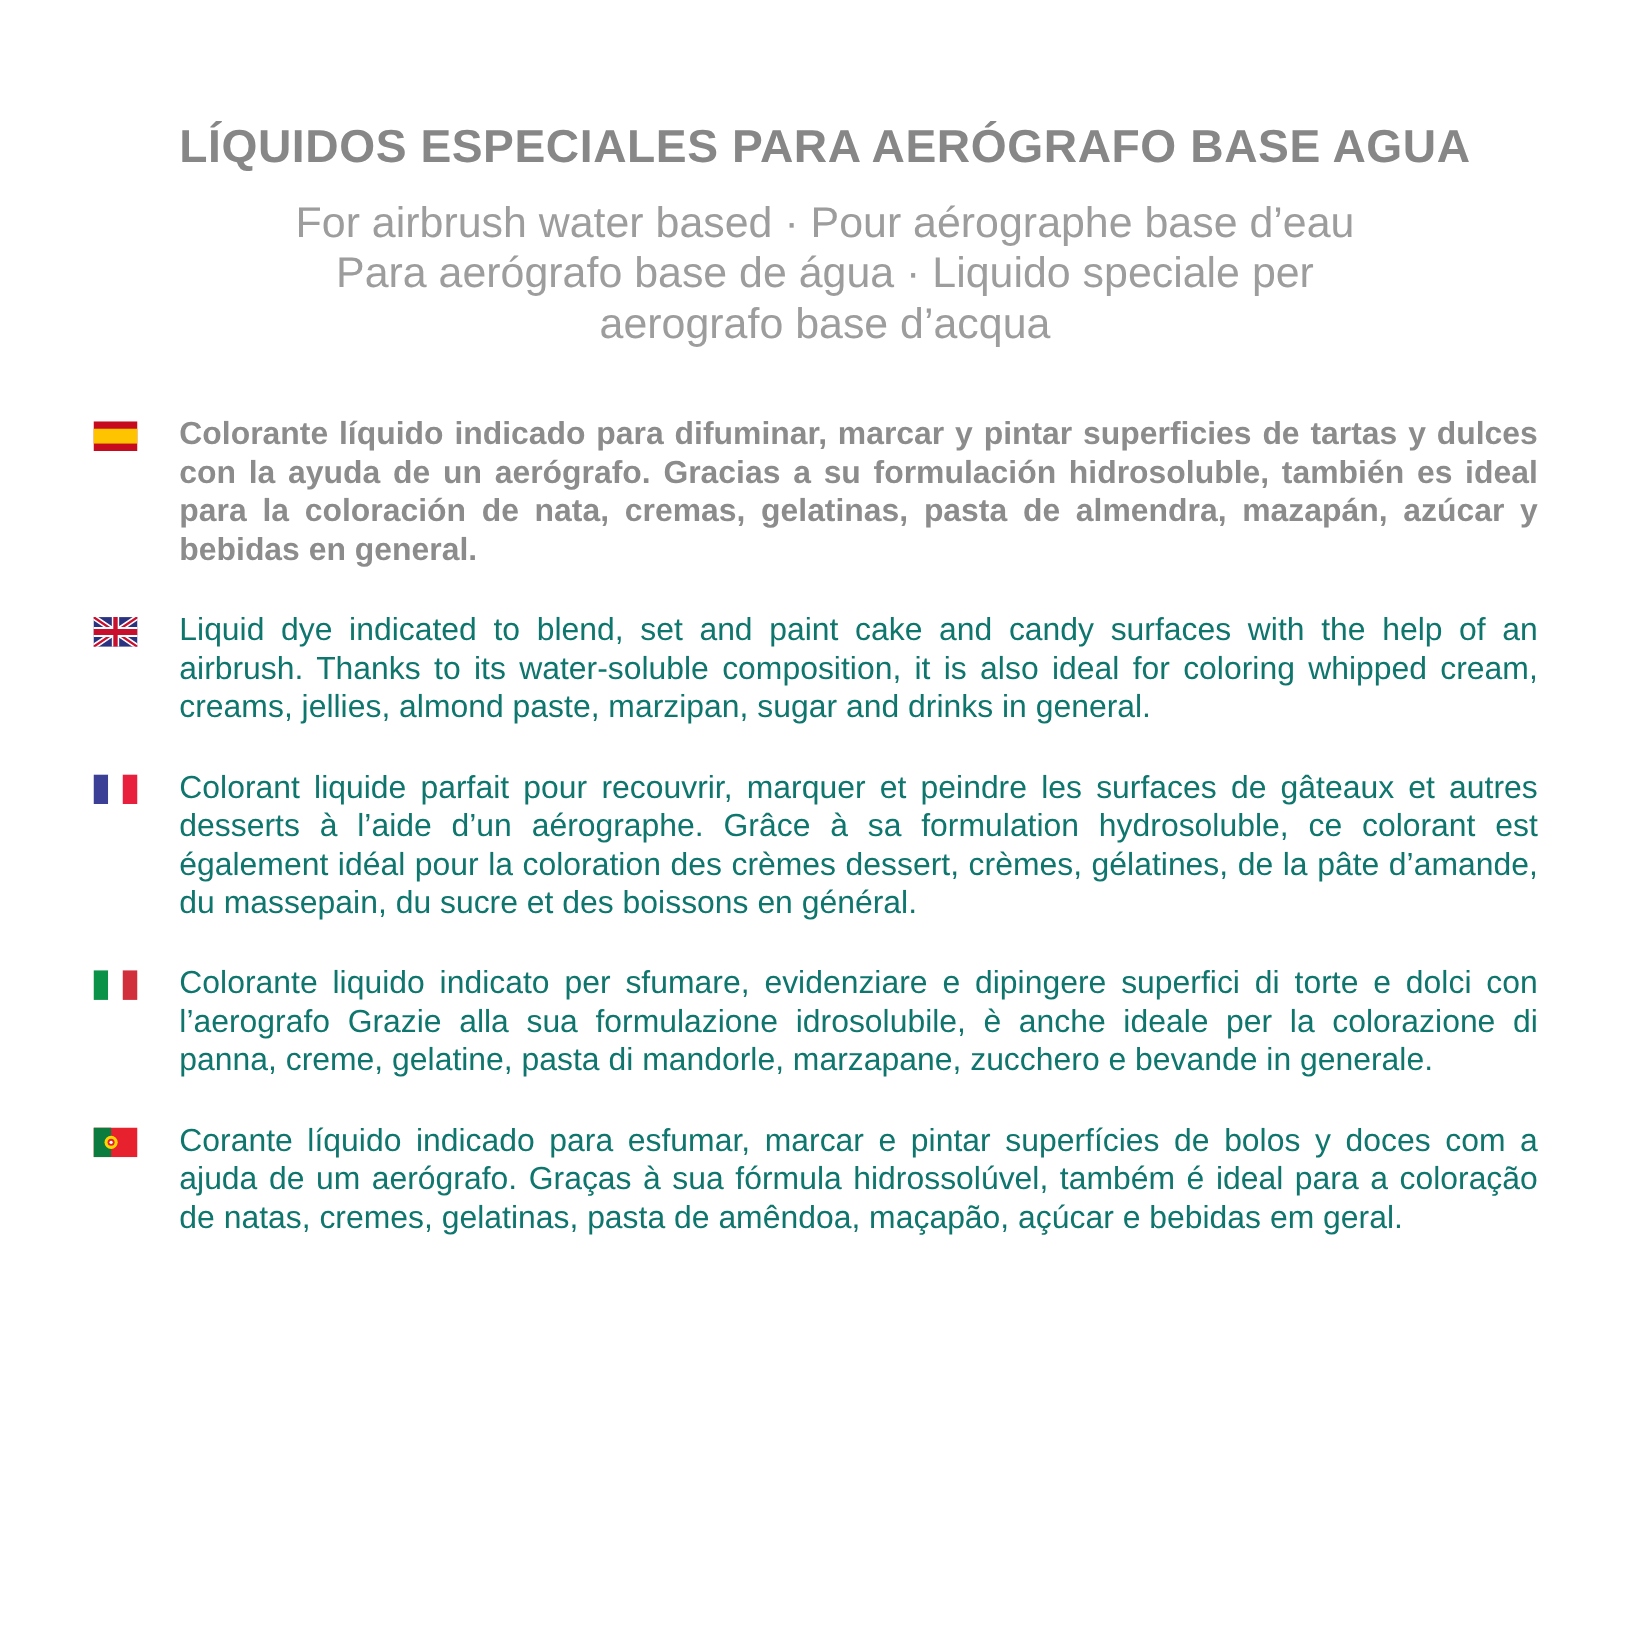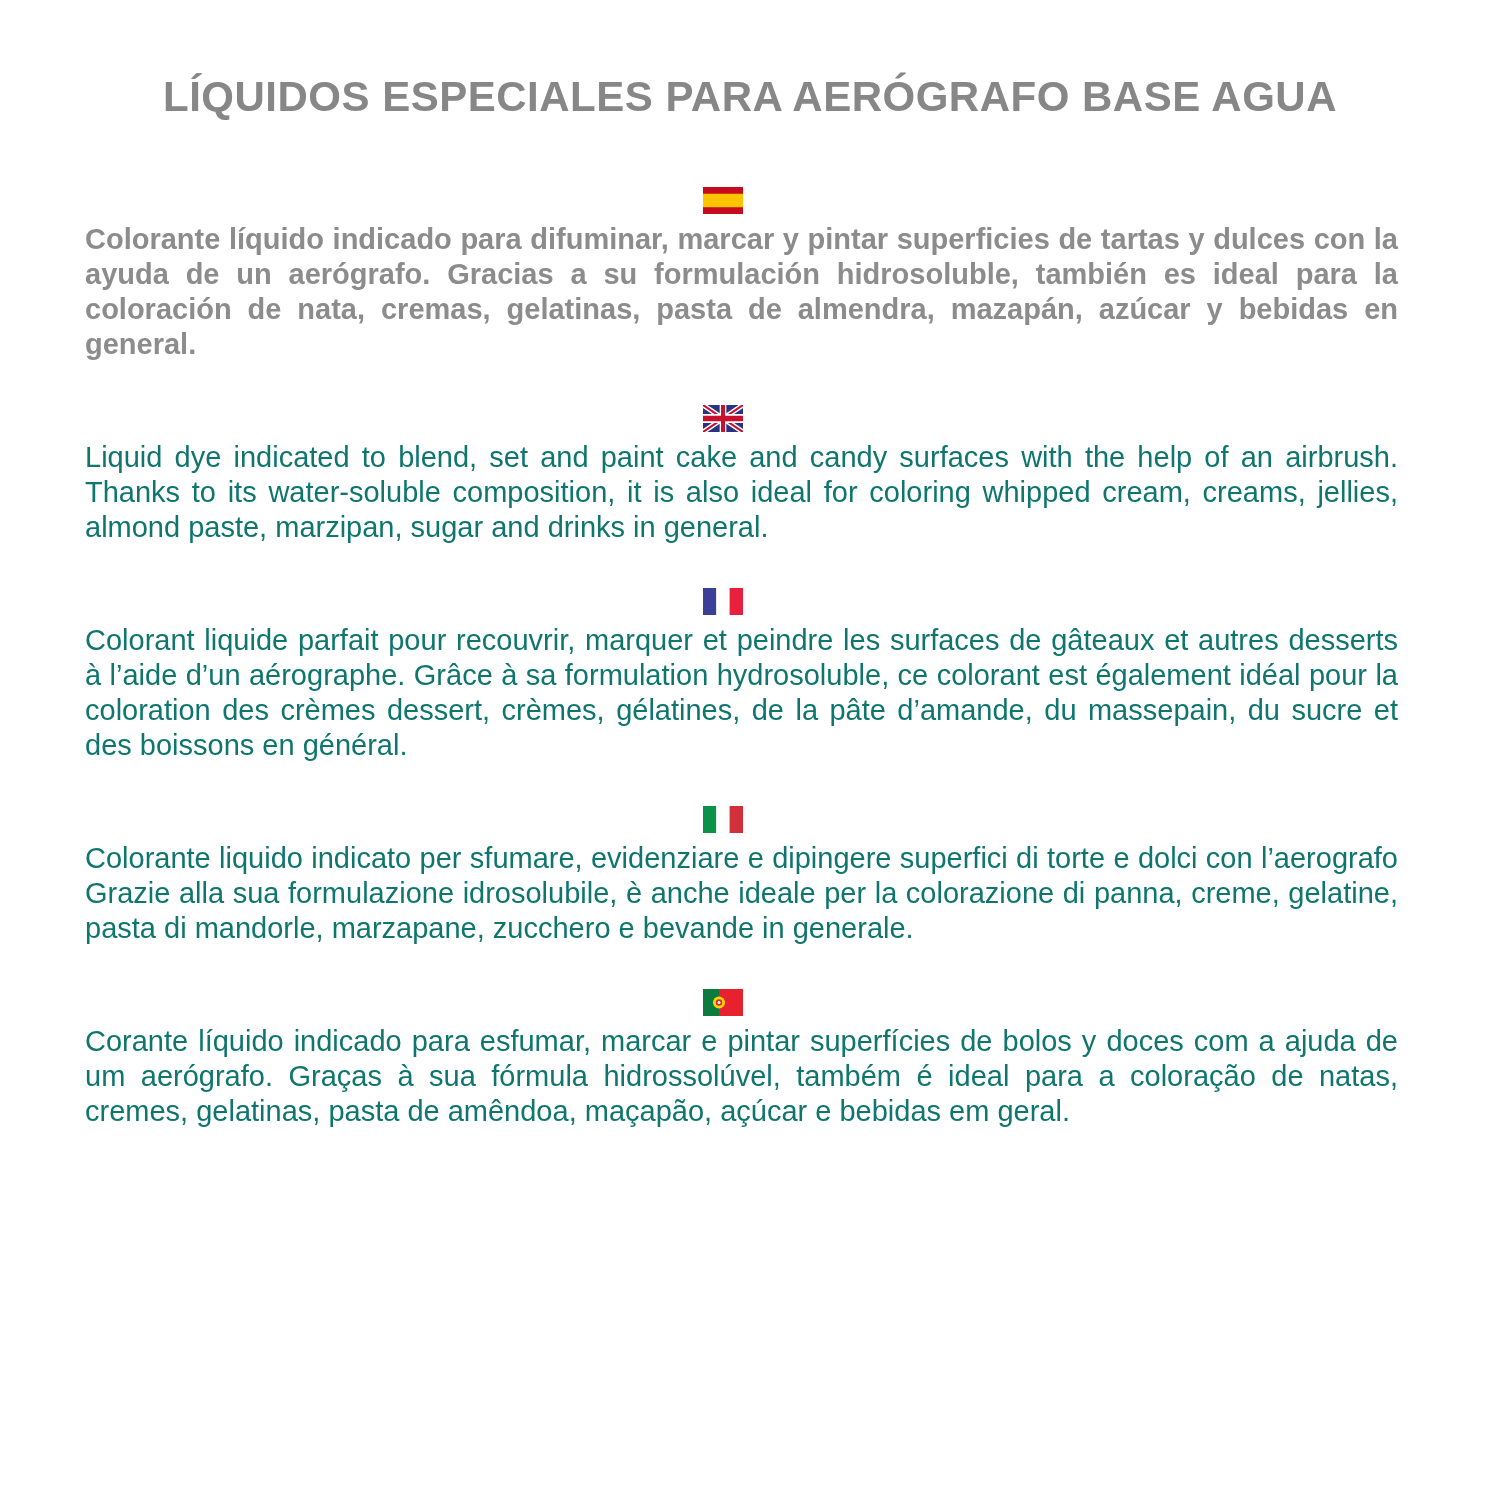--- a/index.html
+++ b/index.html
@@ -7,21 +7,21 @@
     width: 1500px;
     height: 1500px;
     background: #ffffff;
   }
   body {
     font-family: "Liberation Sans", "DejaVu Sans", sans-serif;
   }
   .page {
     width: 1500px;
     height: 1500px;
-    padding-top: 72px;
+    padding-top: 108px;
     overflow: hidden;
   }
   .header { text-align: center; }
   .title {
     font-size: 42px;
     font-weight: 700;
     color: #878787;
     letter-spacing: 0.5px;
     line-height: 50px;
   }
@@ -30,23 +30,22 @@
     font-size: 39px;
     font-weight: 400;
     color: #9d9d9d;
     line-height: 46px;
   }
   .content {
     margin: 60px 102px 0 85px;
   }
   .desc-row {
     display: flex;
-    align-items: center;
+    align-items: flex-start;
     margin-bottom: 38px;
-    flex-direction: column;
   }
   .flag-cell {
     flex: 0 0 40px;
     margin-right: 38px;
     padding-top: 5px;
   }
   .flag-cell svg { display: block; }
   .desc-text {
     flex: 1;
     font-size: 29px;
@@ -59,20 +58,25 @@
     color: #8c8c8c;
   }
 </style>
 </head>
 <body>
 
 <div class="page">
 
   <header class="header">
     <h1 class="title">LÍQUIDOS ESPECIALES PARA AERÓGRAFO BASE AGUA</h1>
+    <div class="subtitle">
+      <div class="subtitle-line">For airbrush water based · Pour aérographe base d’eau</div>
+      <div class="subtitle-line">Para aerógrafo base de água · Liquido speciale per</div>
+      <div class="subtitle-line">aerografo base d’acqua</div>
+    </div>
   </header>
 
   <main class="content">
 
     <section class="desc-row">
       <span class="flag-cell">
         <svg width="40" height="27" viewBox="0 0 40 27" aria-hidden="true">
           <rect width="40" height="27" fill="#C60B1E"></rect>
           <rect y="6.75" width="40" height="13.5" fill="#FFC400"></rect>
         </svg>

